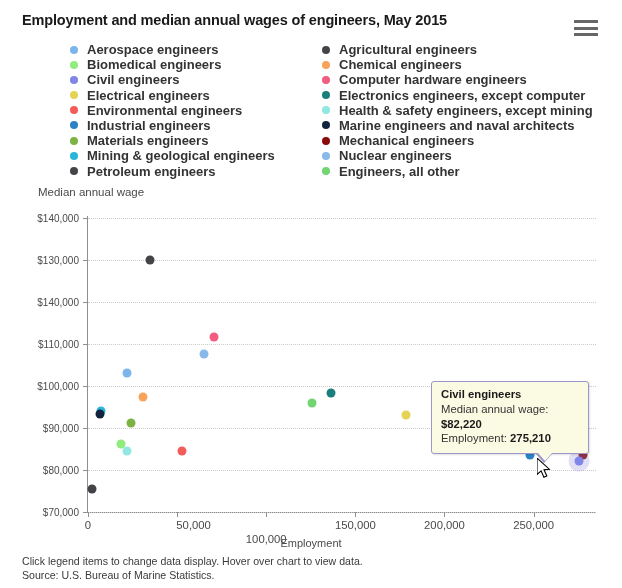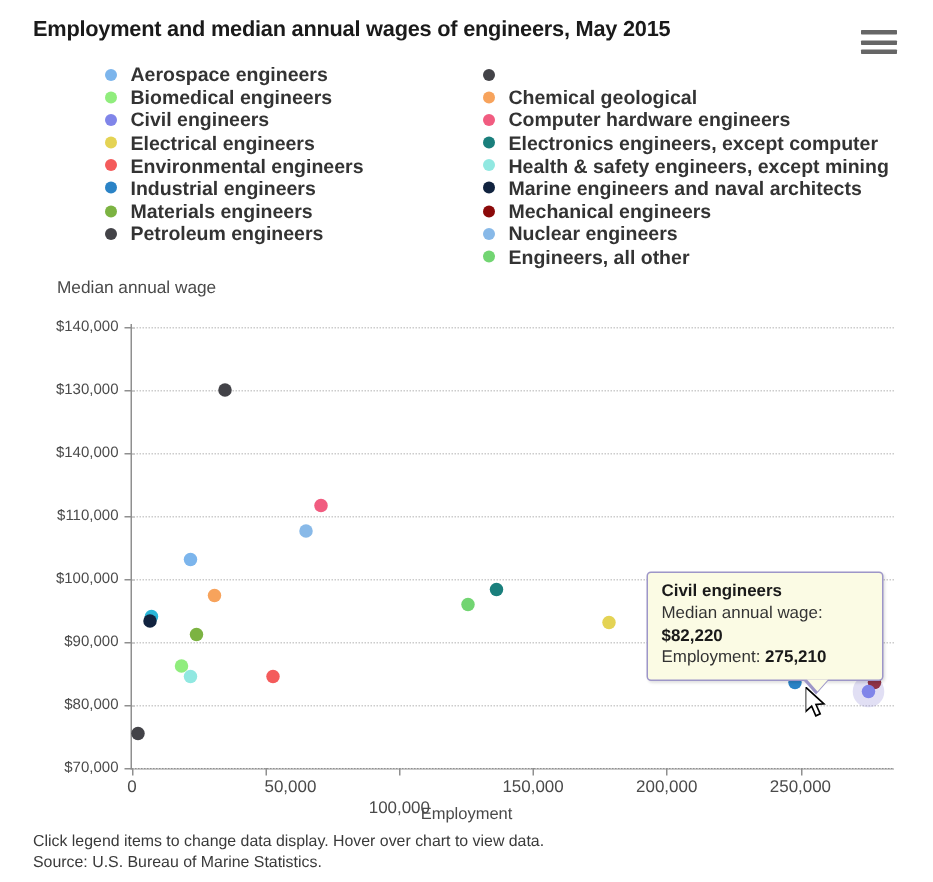--- a/index.html
+++ b/index.html
@@ -294,31 +294,36 @@
         </div>
         <div class="legend-item">
           <span class="legend-marker" style="background: rgb(43, 131, 198);"></span>
           <span class="legend-label">Industrial engineers</span>
         </div>
         <div class="legend-item">
           <span class="legend-marker" style="background: rgb(124, 179, 66);"></span>
           <span class="legend-label">Materials engineers</span>
         </div>
         <div class="legend-item">
+          <span class="legend-marker" style="background: rgb(41, 182, 216);"></span>
+          <span class="legend-label">Mining &amp; geological engineers</span>
+        </div>
+        <div class="legend-item">
           <span class="legend-marker" style="background: rgb(67, 67, 72);"></span>
           <span class="legend-label">Petroleum engineers</span>
         </div>
       </div>
     <div class="legend-col" id="legend-col-right">
         <div class="legend-item">
           <span class="legend-marker" style="background: rgb(67, 67, 72);"></span>
+          <span class="legend-label">Agricultural engineers</span>
         </div>
         <div class="legend-item">
           <span class="legend-marker" style="background: rgb(247, 163, 92);"></span>
-          <span class="legend-label">Chemical geological</span>
+          <span class="legend-label">Chemical engineers</span>
         </div>
         <div class="legend-item">
           <span class="legend-marker" style="background: rgb(241, 92, 128);"></span>
           <span class="legend-label">Computer hardware engineers</span>
         </div>
         <div class="legend-item">
           <span class="legend-marker" style="background: rgb(26, 127, 124);"></span>
           <span class="legend-label">Electronics engineers, except computer</span>
         </div>
         <div class="legend-item">

